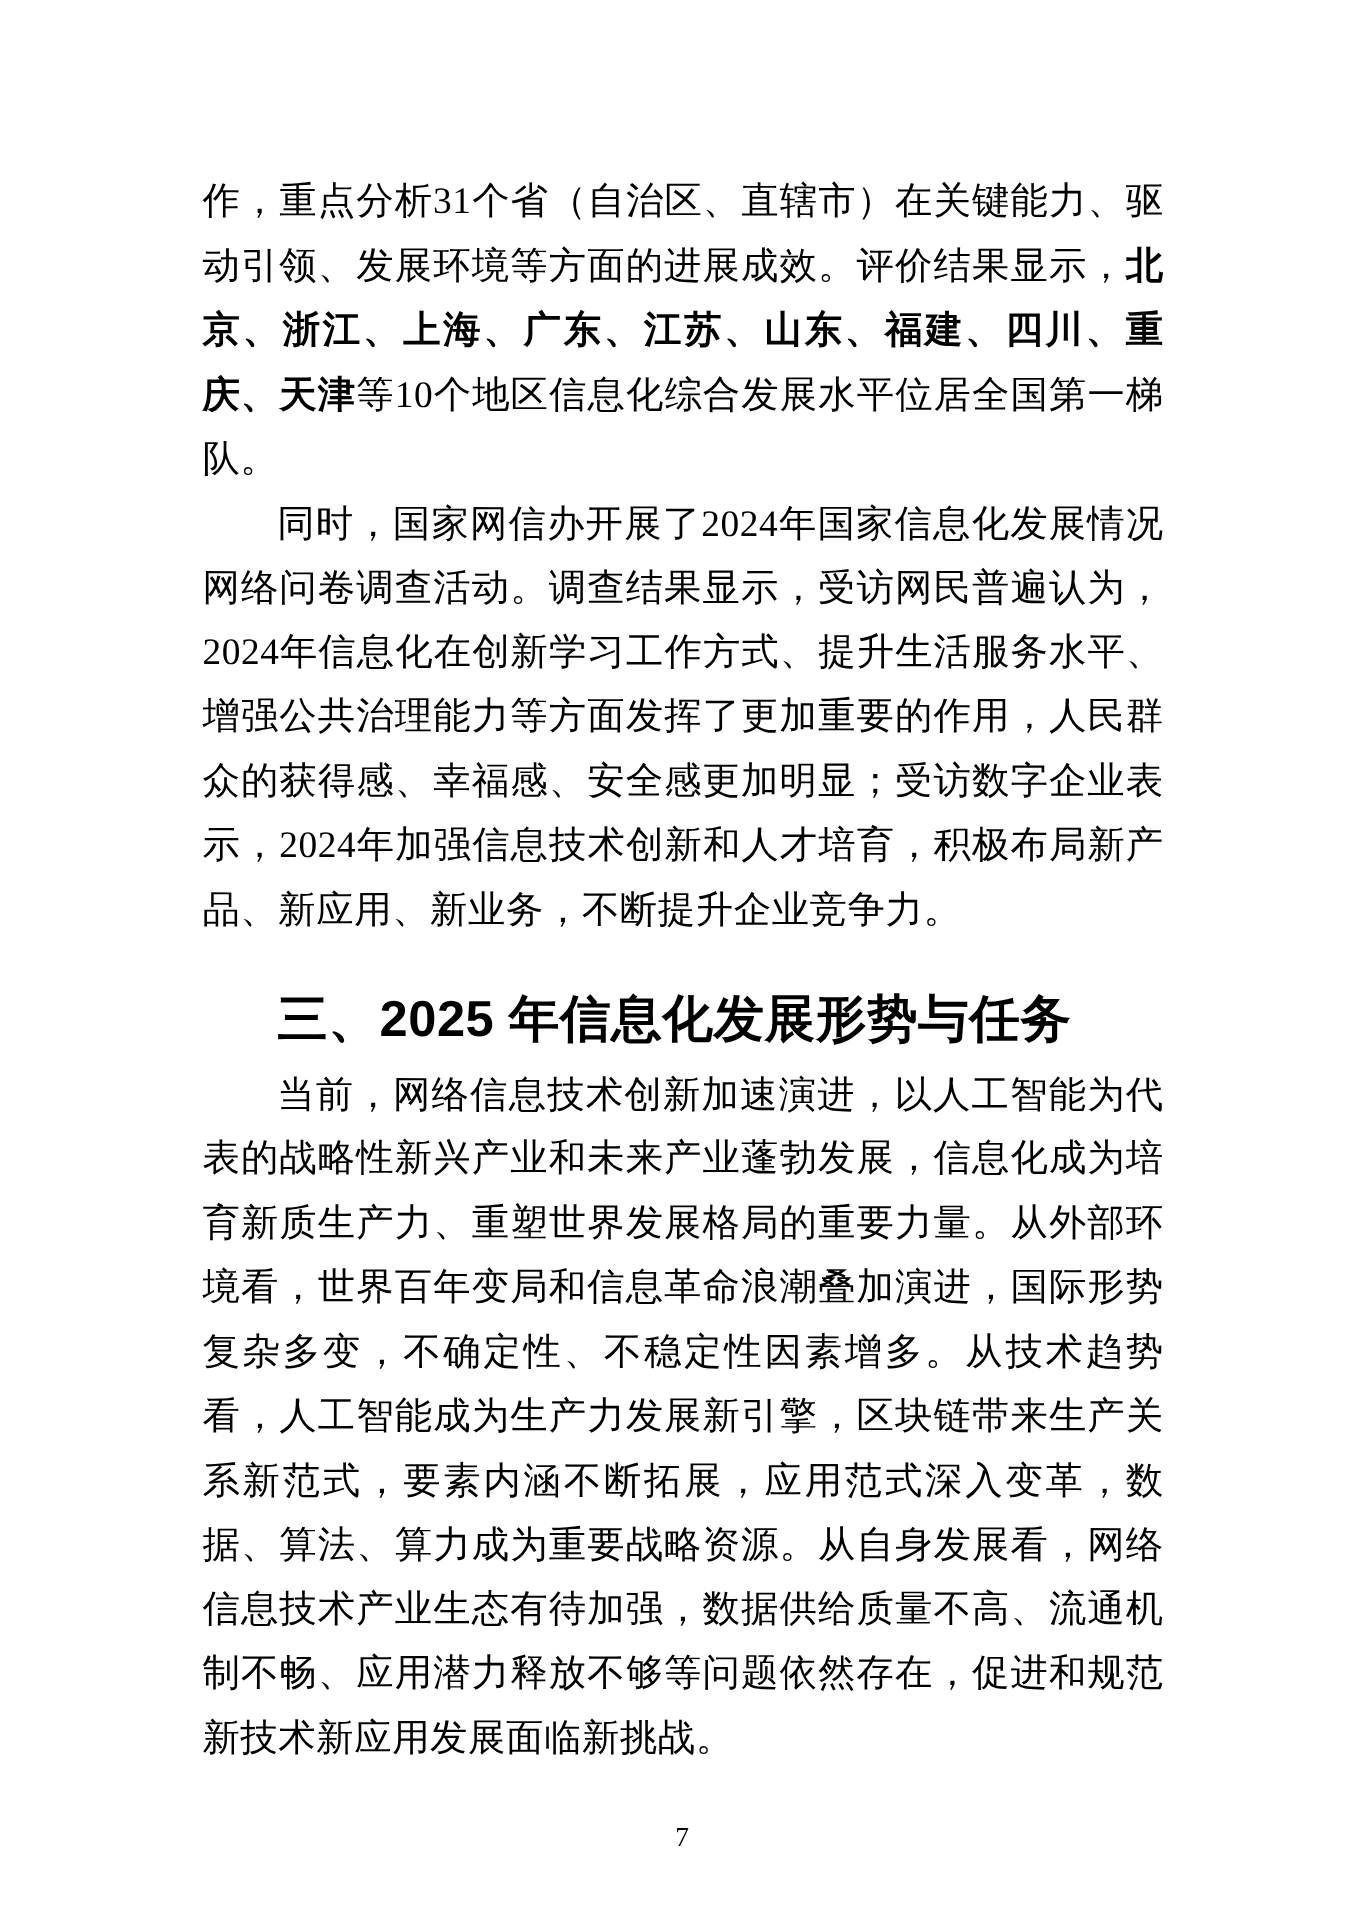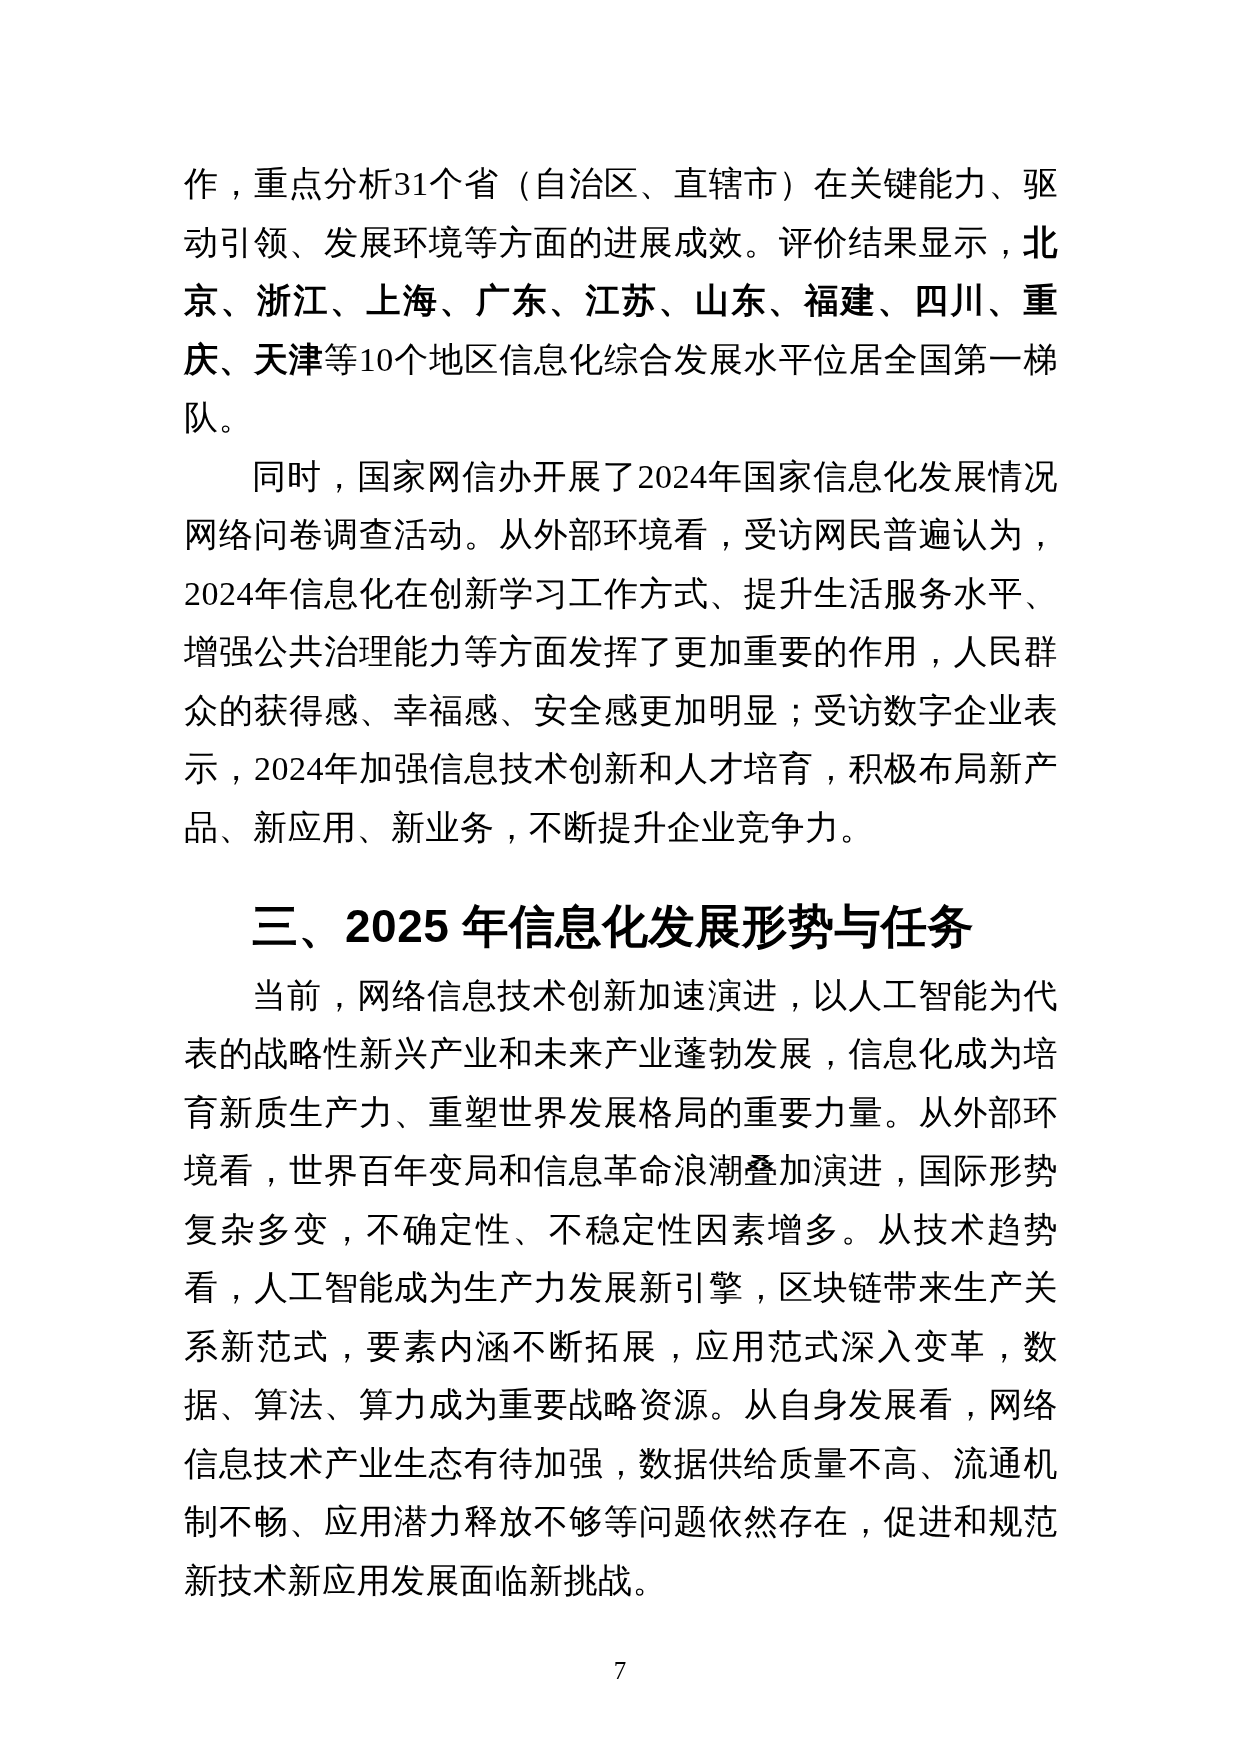--- a/index.html
+++ b/index.html
@@ -56,18 +56,18 @@
     font-family: "Liberation Serif", "DejaVu Serif", serif;
     color: #000000;
   }
 </style>
 </head>
 <body>
 
 <div class="page">
   <div class="content" id="content">
       <p class="body"><span class="">作，重点分析31个省（自治区、直辖市）在关键能力、驱动引领、发展环境等方面的进展成效。评价结果显示，</span><span class="bold">北京、浙江、上海、广东、江苏、山东、福建、四川、重庆、天津</span><span class="">等10个地区信息化综合发展水平位居全国第一梯队。</span></p>
-      <p class="body indent"><span class="">同时，国家网信办开展了2024年国家信息化发展情况网络问卷调查活动。从外部环境看，受访网民普遍认为，2024年信息化在创新学习工作方式、提升生活服务水平、增强公共治理能力等方面发挥了更加重要的作用，人民群众的获得感、幸福感、安全感更加明显；受访数字企业表示，2024年加强信息技术创新和人才培育，积极布局新产品、新应用、新业务，不断提升企业竞争力。</span></p>
+      <p class="body indent"><span class="">同时，国家网信办开展了2024年国家信息化发展情况网络问卷调查活动。调查结果显示，受访网民普遍认为，2024年信息化在创新学习工作方式、提升生活服务水平、增强公共治理能力等方面发挥了更加重要的作用，人民群众的获得感、幸福感、安全感更加明显；受访数字企业表示，2024年加强信息技术创新和人才培育，积极布局新产品、新应用、新业务，不断提升企业竞争力。</span></p>
       <h2 class="heading"><span class="">三、2025 年信息化发展形势与任务</span></h2>
       <p class="body indent"><span class="">当前，网络信息技术创新加速演进，以人工智能为代表的战略性新兴产业和未来产业蓬勃发展，信息化成为培育新质生产力、重塑世界发展格局的重要力量。从外部环境看，世界百年变局和信息革命浪潮叠加演进，国际形势复杂多变，不确定性、不稳定性因素增多。从技术趋势看，人工智能成为生产力发展新引擎，区块链带来生产关系新范式，要素内涵不断拓展，应用范式深入变革，数据、算法、算力成为重要战略资源。从自身发展看，网络信息技术产业生态有待加强，数据供给质量不高、流通机制不畅、应用潜力释放不够等问题依然存在，促进和规范新技术新应用发展面临新挑战。</span></p>
     </div>
   <div class="page-number">7</div>
 </div>
 
 </body></html>

